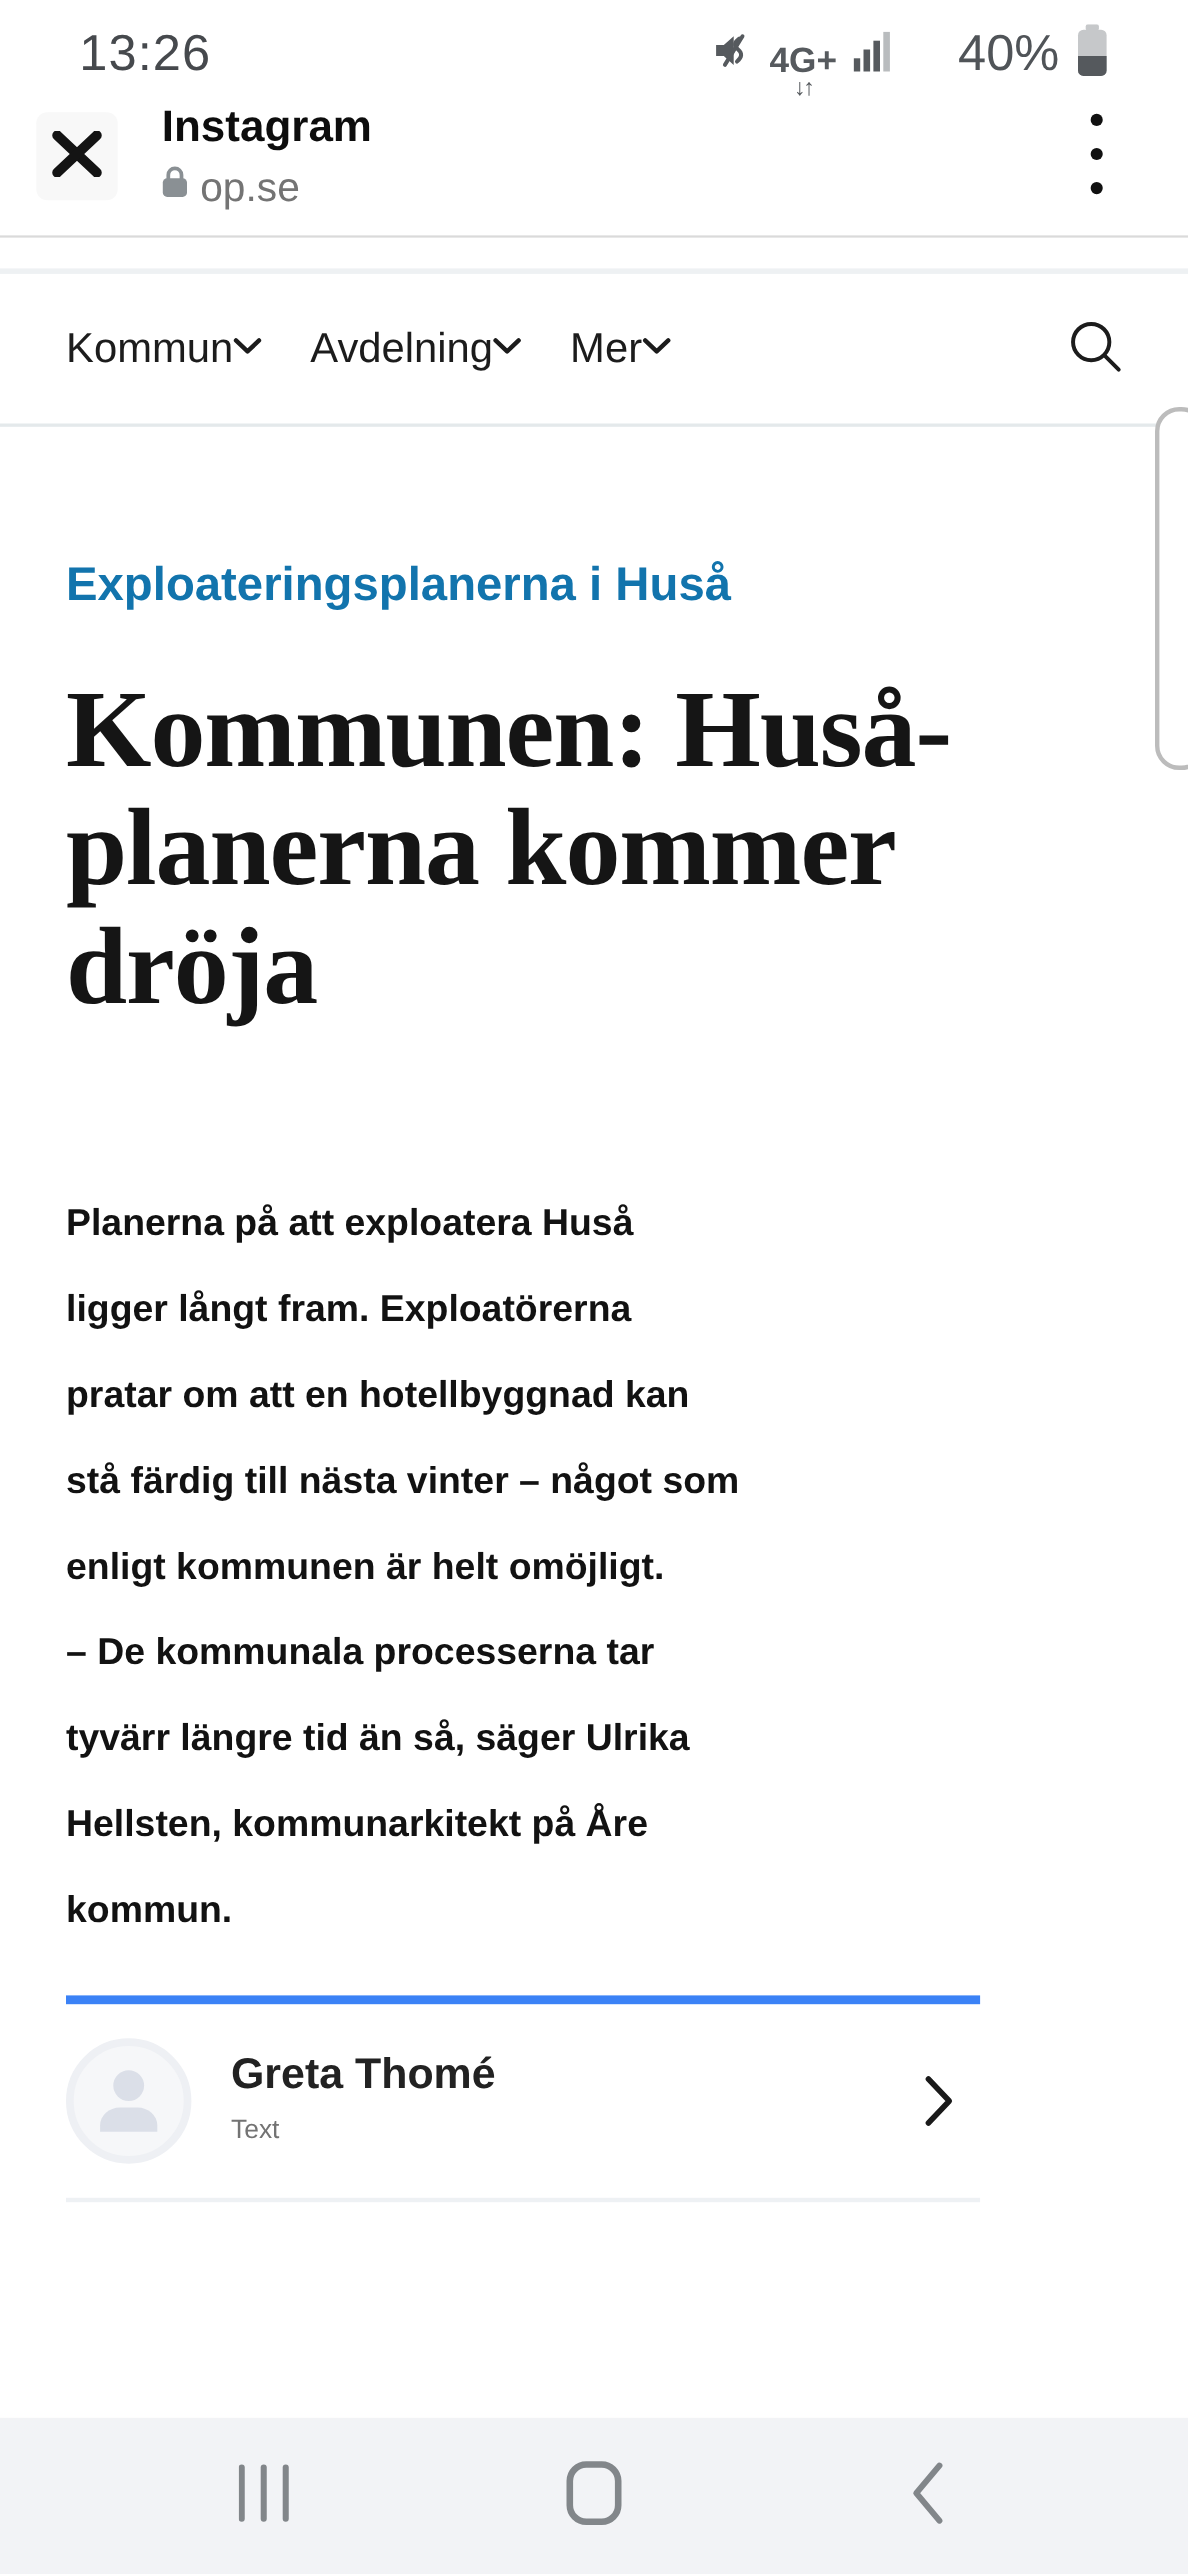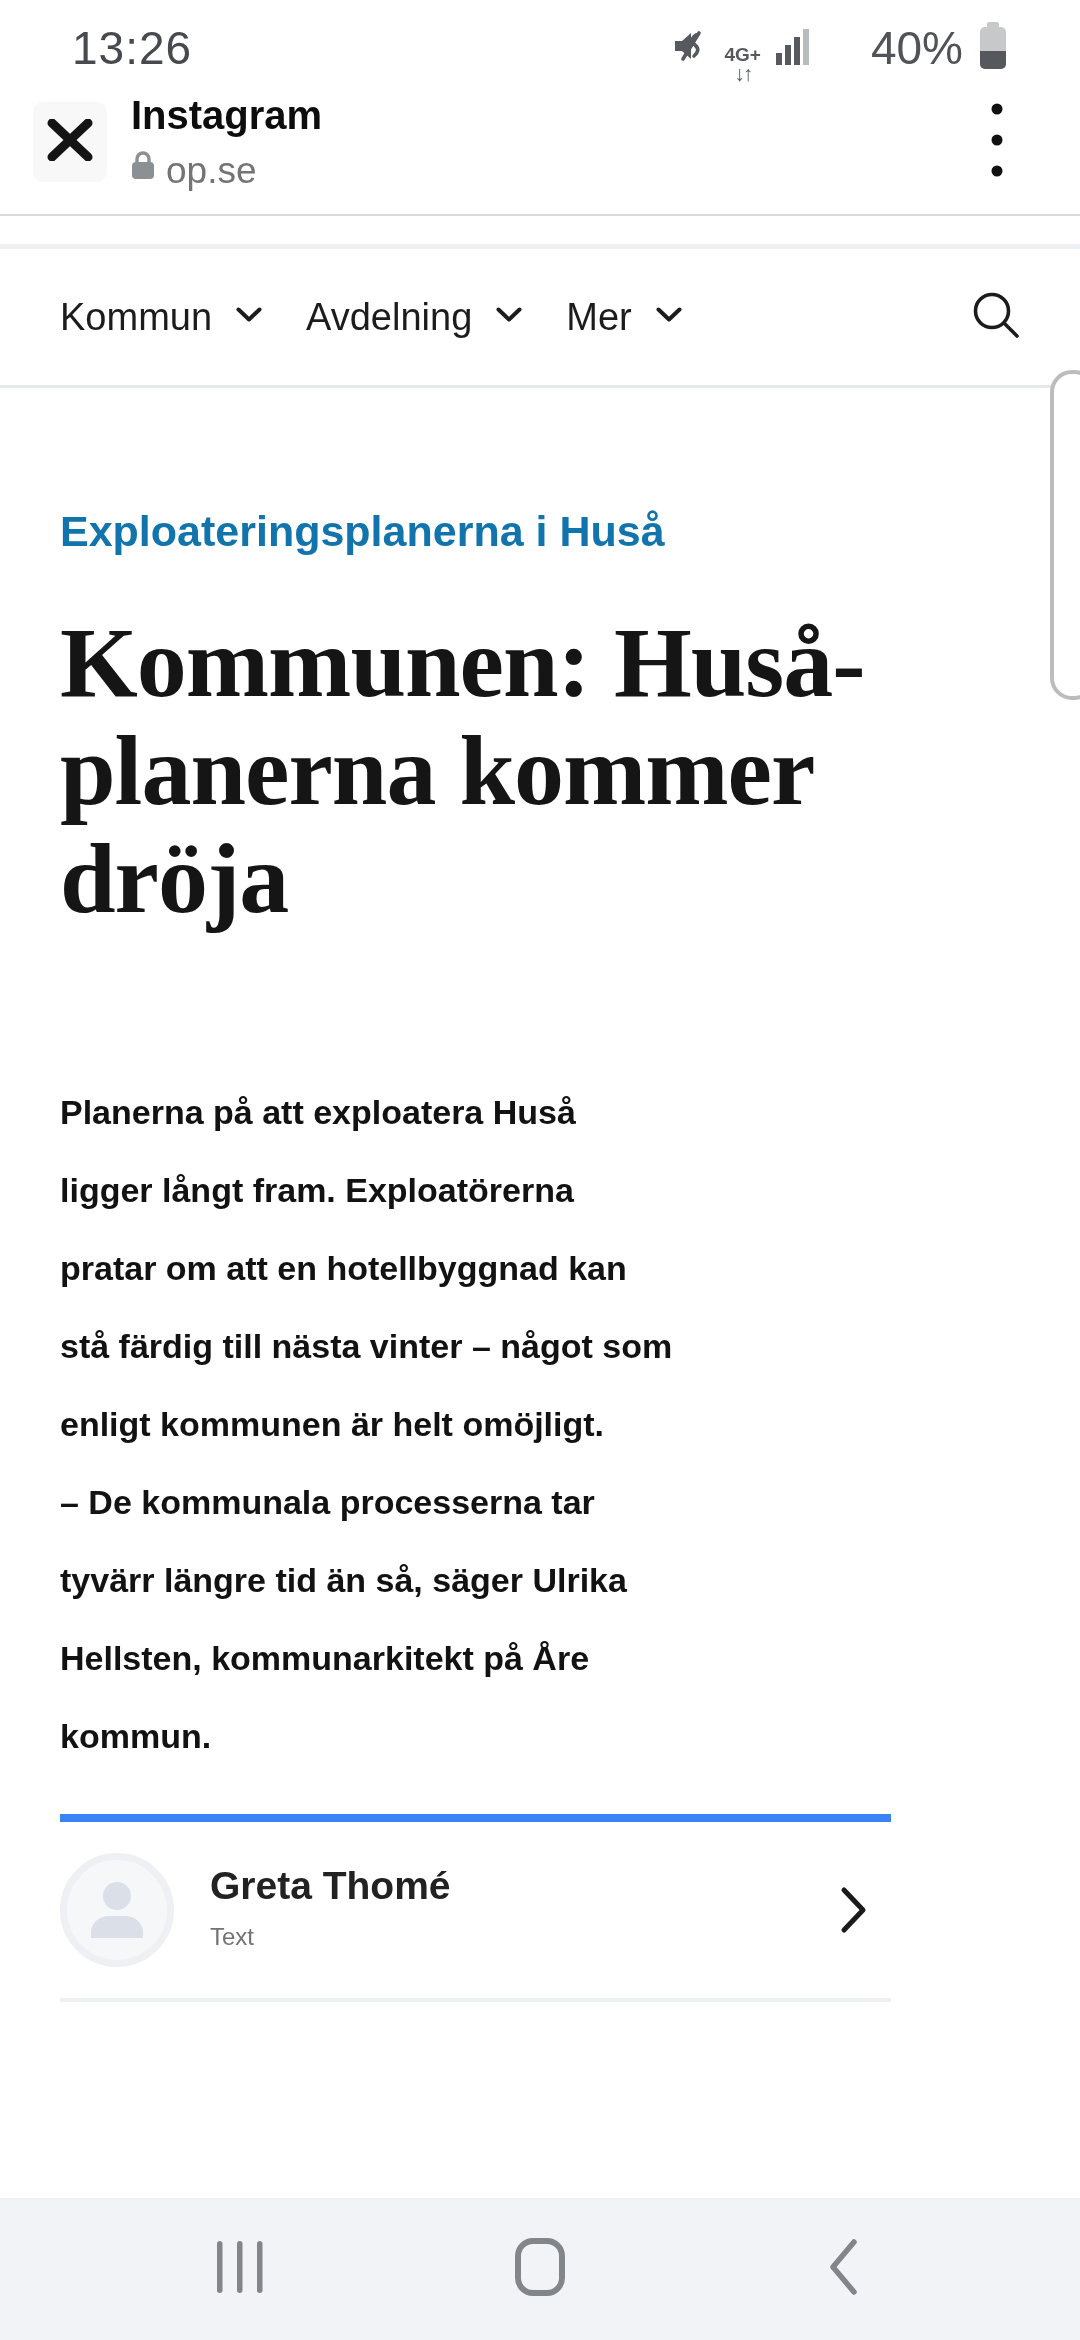--- a/index.html
+++ b/index.html
@@ -11,50 +11,50 @@
   .preline{white-space:pre-line;}
 
   
   .status-bar{
     position:absolute;top:0;left:0;right:0;height:96px;
     display:flex;align-items:center;padding:0 72px;box-sizing:border-box;
   }
   .status-time{font-size:46px;color:#46494d;letter-spacing:1px;}
   .status-right{margin-left:auto;display:flex;align-items:center;gap:15px;}
   .net-block{display:flex;flex-direction:column;align-items:center;line-height:1;color:#565a5e;}
-  .net-label{font-size:19px;font-weight:bold;letter-spacing:0;margin-top:32px;}
+  .net-label{font-size:32px;font-weight:bold;letter-spacing:0;margin-top:32px;}
   .net-arrows{font-size:21px;margin-top:-1px;letter-spacing:-2px;}
   .batt-pct{font-size:46px;color:#505458;margin-left:44px;}
 
   
   .app-header{
     position:absolute;top:70px;left:0;right:0;height:144px;
     border-bottom:2px solid #dadada;
     display:flex;align-items:center;box-sizing:content-box;
   }
   .close-btn{
     margin-left:33px;width:74px;height:80px;background:#f8f8f8;border-radius:10px;
     display:flex;align-items:center;justify-content:center;flex:0 0 auto;
   }
-  .title-block{margin-left:24px;display:flex;flex-direction:column;}
+  .title-block{margin-left:40px;display:flex;flex-direction:column;}
   .app-title{font-size:40px;font-weight:bold;color:#0d0d0d;line-height:44px;}
   .domain-row{display:flex;align-items:flex-start;gap:11px;margin-top:13px;}
   .domain-text{font-size:37px;color:#747474;}
   .kebab-btn{margin-left:auto;margin-right:58px;display:flex;align-items:center;justify-content:center;width:50px;height:90px;}
 
   
   .page-shadow{position:absolute;top:244px;left:0;right:0;height:5px;background:#eef1f3;}
 
   
   .site-nav{
     position:absolute;top:249px;left:0;right:0;height:136px;
     border-bottom:3px solid #e4e9eb;
     display:flex;align-items:center;padding:0 54px 0 60px;box-sizing:content-box;
   }
-  .nav-item{display:flex;align-items:center;gap:24px;margin-right:44px;}
+  .nav-item{display:flex;align-items:center;gap:0;margin-right:44px;}
   .nav-item-label{font-size:38px;color:#1c1c1c;}
   .search-btn{margin-left:auto;display:flex;align-items:center;justify-content:center;width:60px;height:60px;}
 
   
   .article{position:absolute;top:388px;left:0;width:949px;padding:117px 58px 0 60px;box-sizing:border-box;}
   .category-link{font-size:43px;font-weight:bold;color:#1274ad;line-height:52px;display:inline-block;}
   .headline{
     margin:52px 0 0 0;font-family:"Liberation Serif",serif;font-weight:bold;
     font-size:100px;line-height:108px;color:#151515;letter-spacing:-1px;
   }

